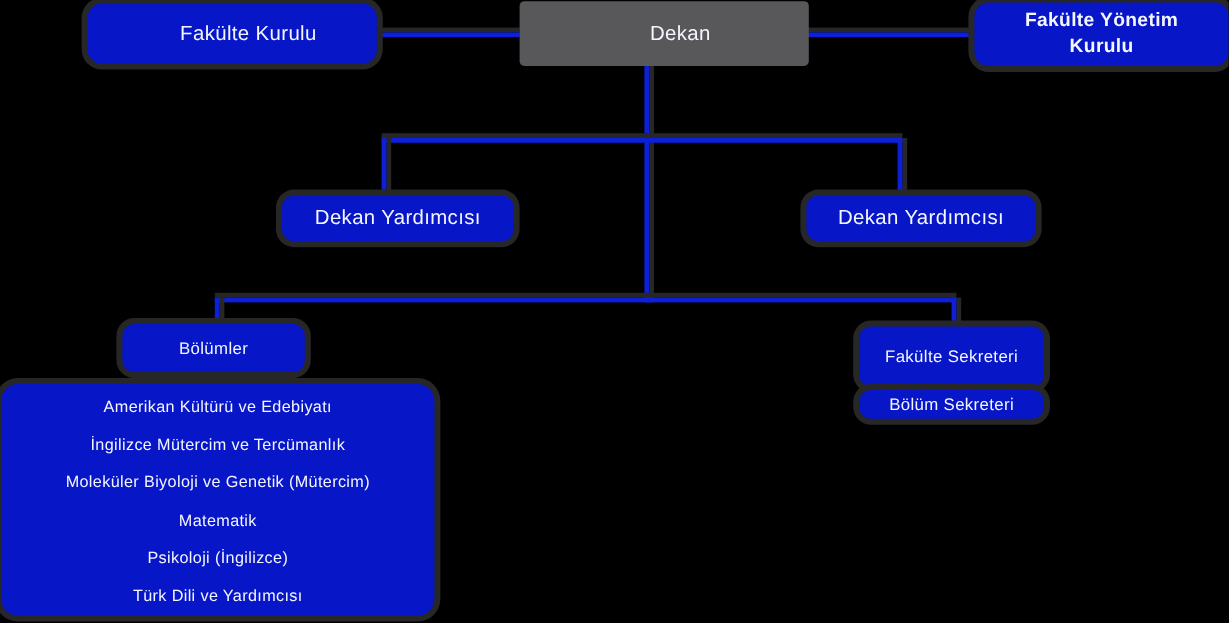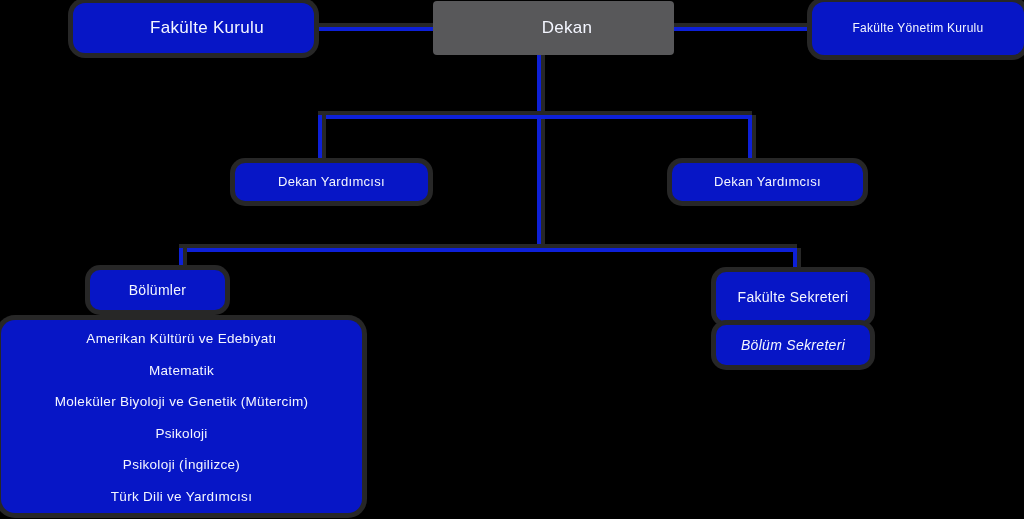--- a/index.html
+++ b/index.html
@@ -24,21 +24,21 @@
   .node{
     position:absolute;display:flex;align-items:center;justify-content:center;
     background:var(--box-blue);color:var(--text-white);
     border-radius:10px;text-align:center;letter-spacing:.3px;
     box-shadow:0 0 0 5px var(--shadow-gray);
     line-height:1.3;
   }
   .node--root{
     background:var(--dekan-gray);border-radius:4px;box-shadow:none;
   }
-  .fs17{font-size:17px;padding-left:27px;} .fs16{font-size:12px;} .fs15{font-size:13px;} .fs14{font-size:14px;}
+  .fs17{font-size:17px;padding-left:27px;} .fs16{font-size:16px;font-weight:bold;} .fs15{font-size:17px;} .fs14{font-size:14px;}
   .node--wrap{padding:0 28px;box-sizing:border-box;}
   .dept-list{
     position:absolute;display:flex;flex-direction:column;justify-content:space-between;
     background:var(--box-blue);color:var(--text-white);
     border-radius:14px;box-shadow:0 0 0 5px var(--shadow-gray);
     box-sizing:border-box;padding:11px 10px 9px 10px;
     font-size:13.5px;letter-spacing:.3px;text-align:center;
   }
   .dept-item{white-space:nowrap;}
 </style>
@@ -65,28 +65,28 @@
   <div class="node fs17" style="left:73px;top:3px;width:214px;height:50px;border-radius:12px;">Fakülte Kurulu</div>
 
   <div class="node node--root fs17" style="left:433px;top:1px;width:214px;height:54px;">Dekan</div>
 
   <div class="node node--wrap fs16" style="left:812px;top:2px;width:212px;height:53px;border-radius:12px;">Fakülte Yönetim Kurulu</div>
 
   <div class="node fs15" style="left:235px;top:163px;width:193px;height:38px;">Dekan Yardımcısı</div>
 
   <div class="node fs15" style="left:672px;top:163px;width:191px;height:38px;">Dekan Yardımcısı</div>
 
-  <div class="node fs14" style="left:90px;top:270px;width:135px;height:40px;">Bölümler</div>
+  <div class="node fs14" style="left:102px;top:270px;width:152px;height:40px;">Bölümler</div>
 
   <div class="node fs14" style="left:716px;top:272px;width:154px;height:50px;">Fakülte Sekreteri</div>
 
-  <div class="node fs14" style="left:716px;top:325px;width:154px;height:40px;font-style:italic;">Bölüm Sekreteri</div>
+  <div class="node fs14" style="left:716px;top:325px;width:154px;height:24px;">Bölüm Sekreteri</div>
 
   <div class="dept-list" style="left:1px;top:320px;width:361px;height:193px;">
       <div class="dept-item">Amerikan Kültürü ve Edebiyatı</div>
+      <div class="dept-item">İngilizce Mütercim ve Tercümanlık</div>
+      <div class="dept-item">Moleküler Biyoloji ve Genetik (Mütercim)</div>
       <div class="dept-item">Matematik</div>
-      <div class="dept-item">Moleküler Biyoloji ve Genetik (Mütercim)</div>
-      <div class="dept-item">Psikoloji</div>
       <div class="dept-item">Psikoloji (İngilizce)</div>
       <div class="dept-item">Türk Dili ve Yardımcısı</div>
     </div>
 
 </div>
 
 </body></html>

